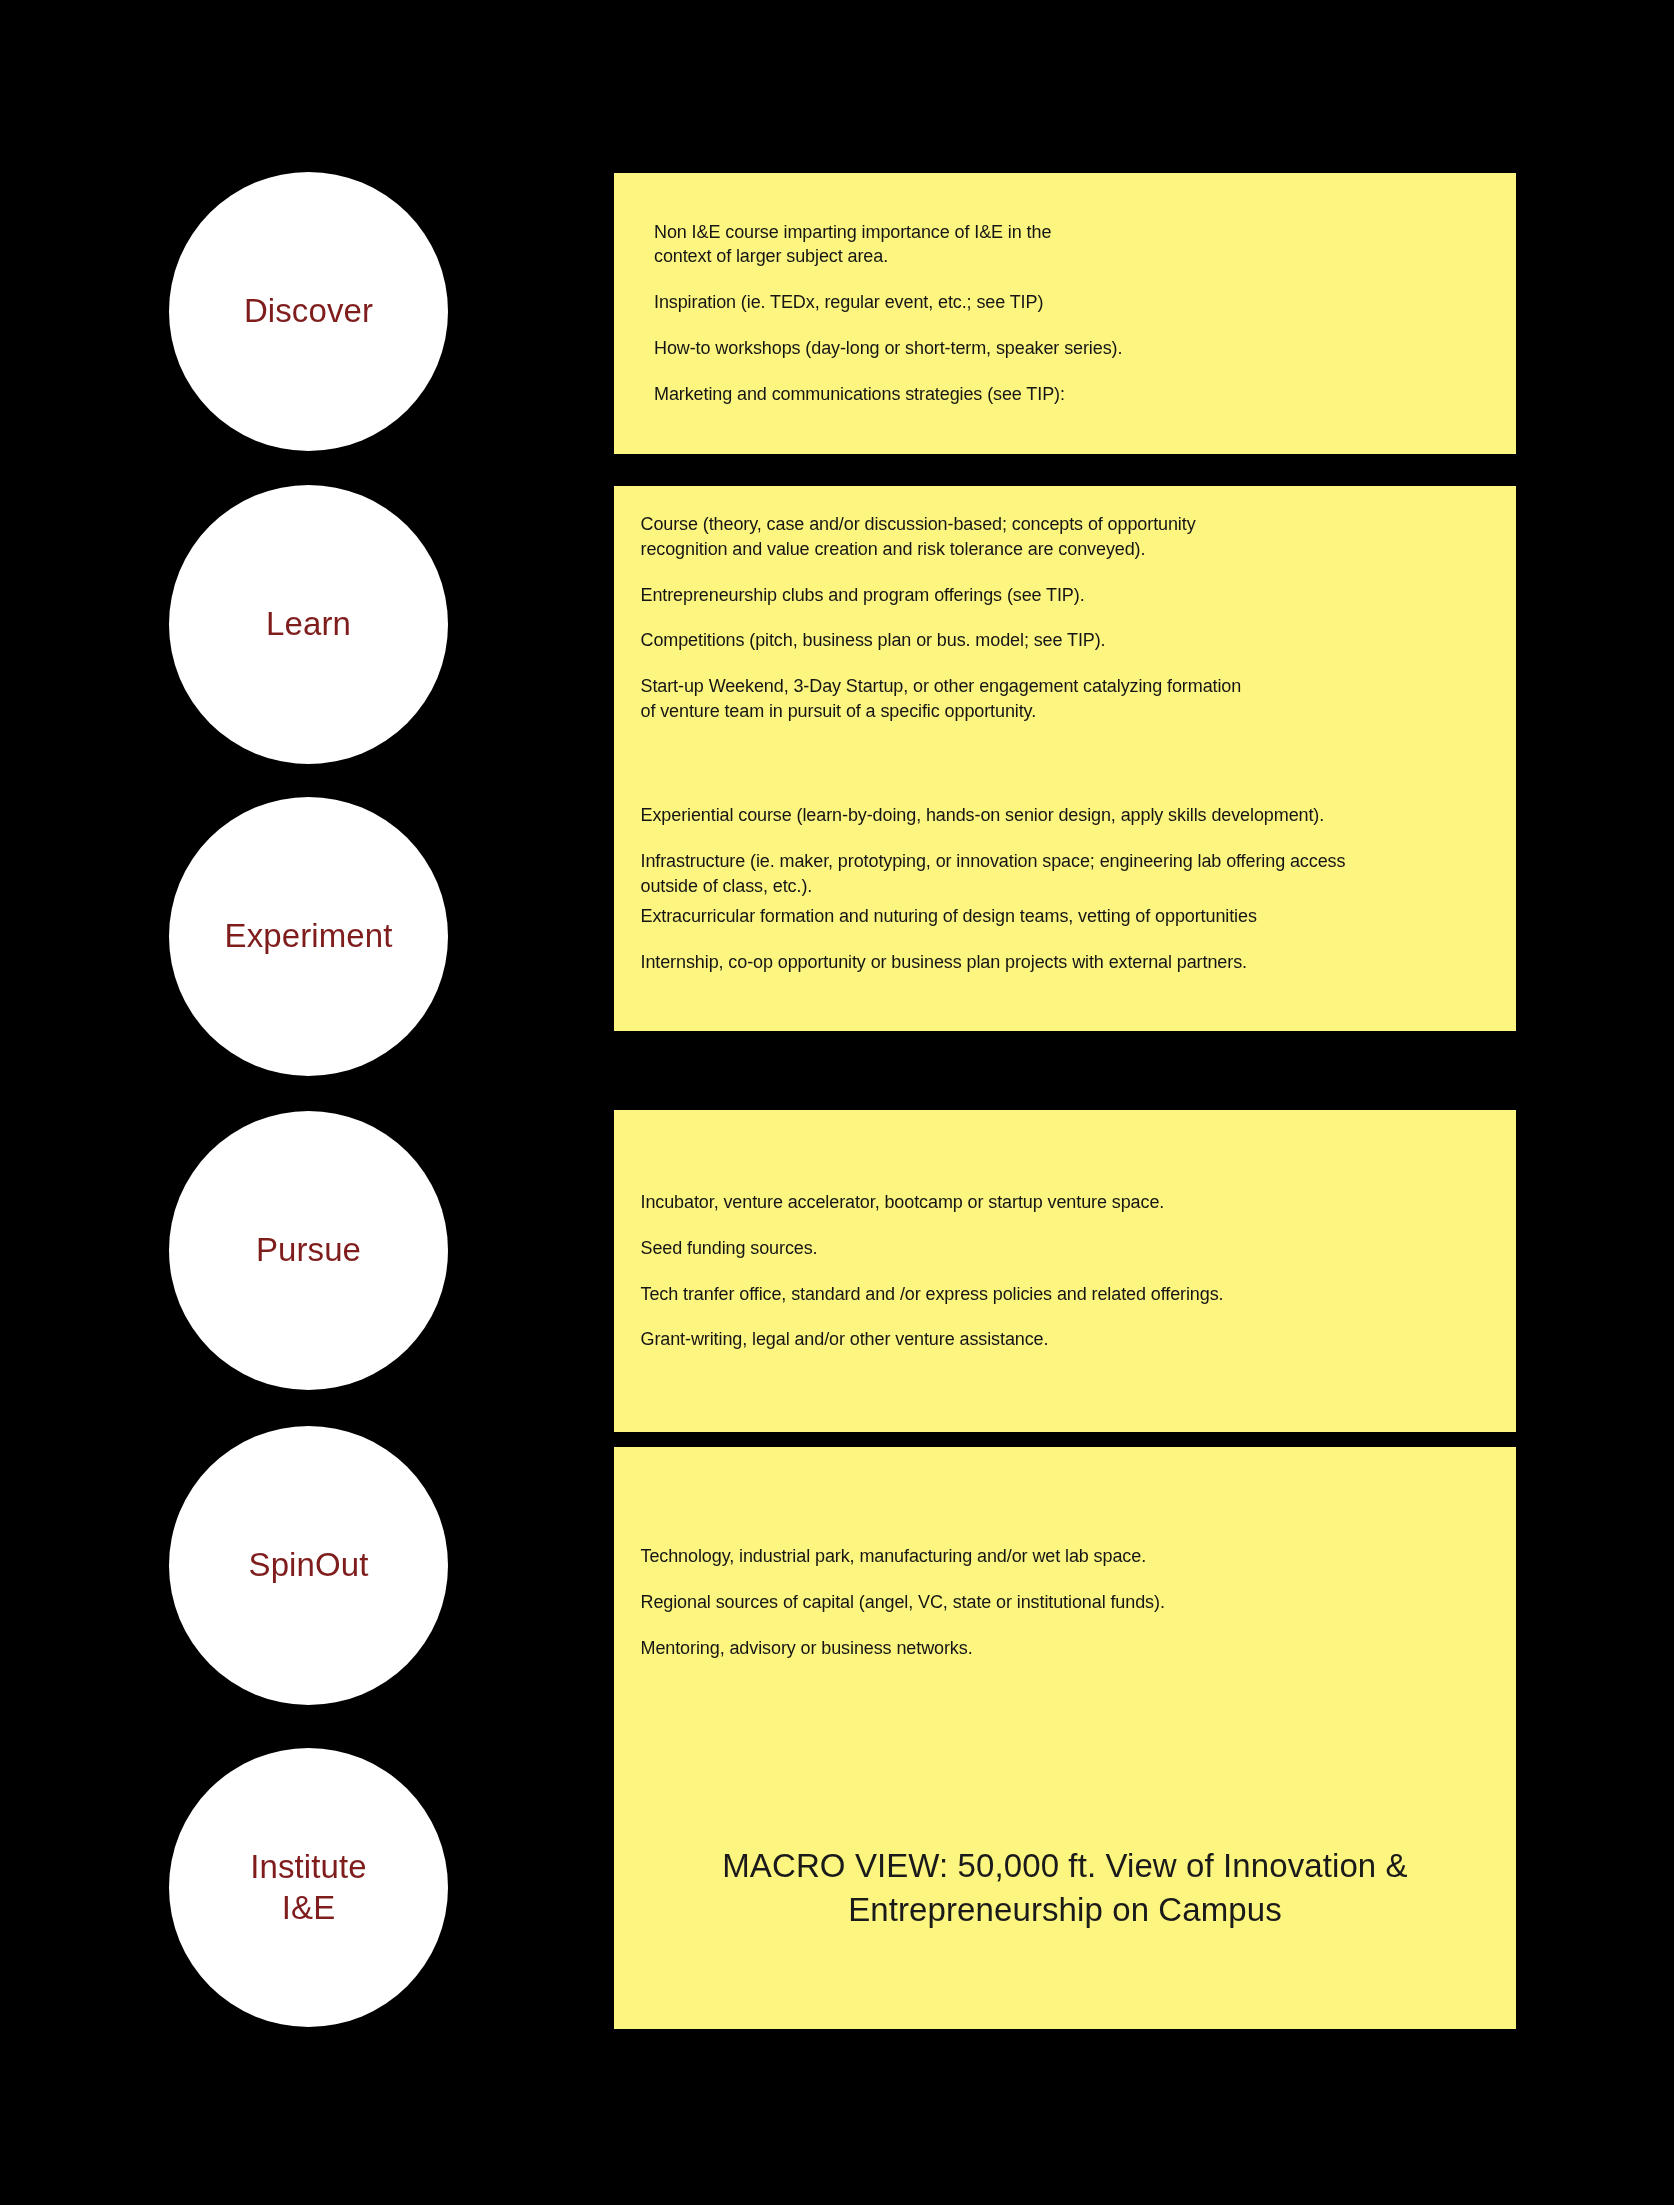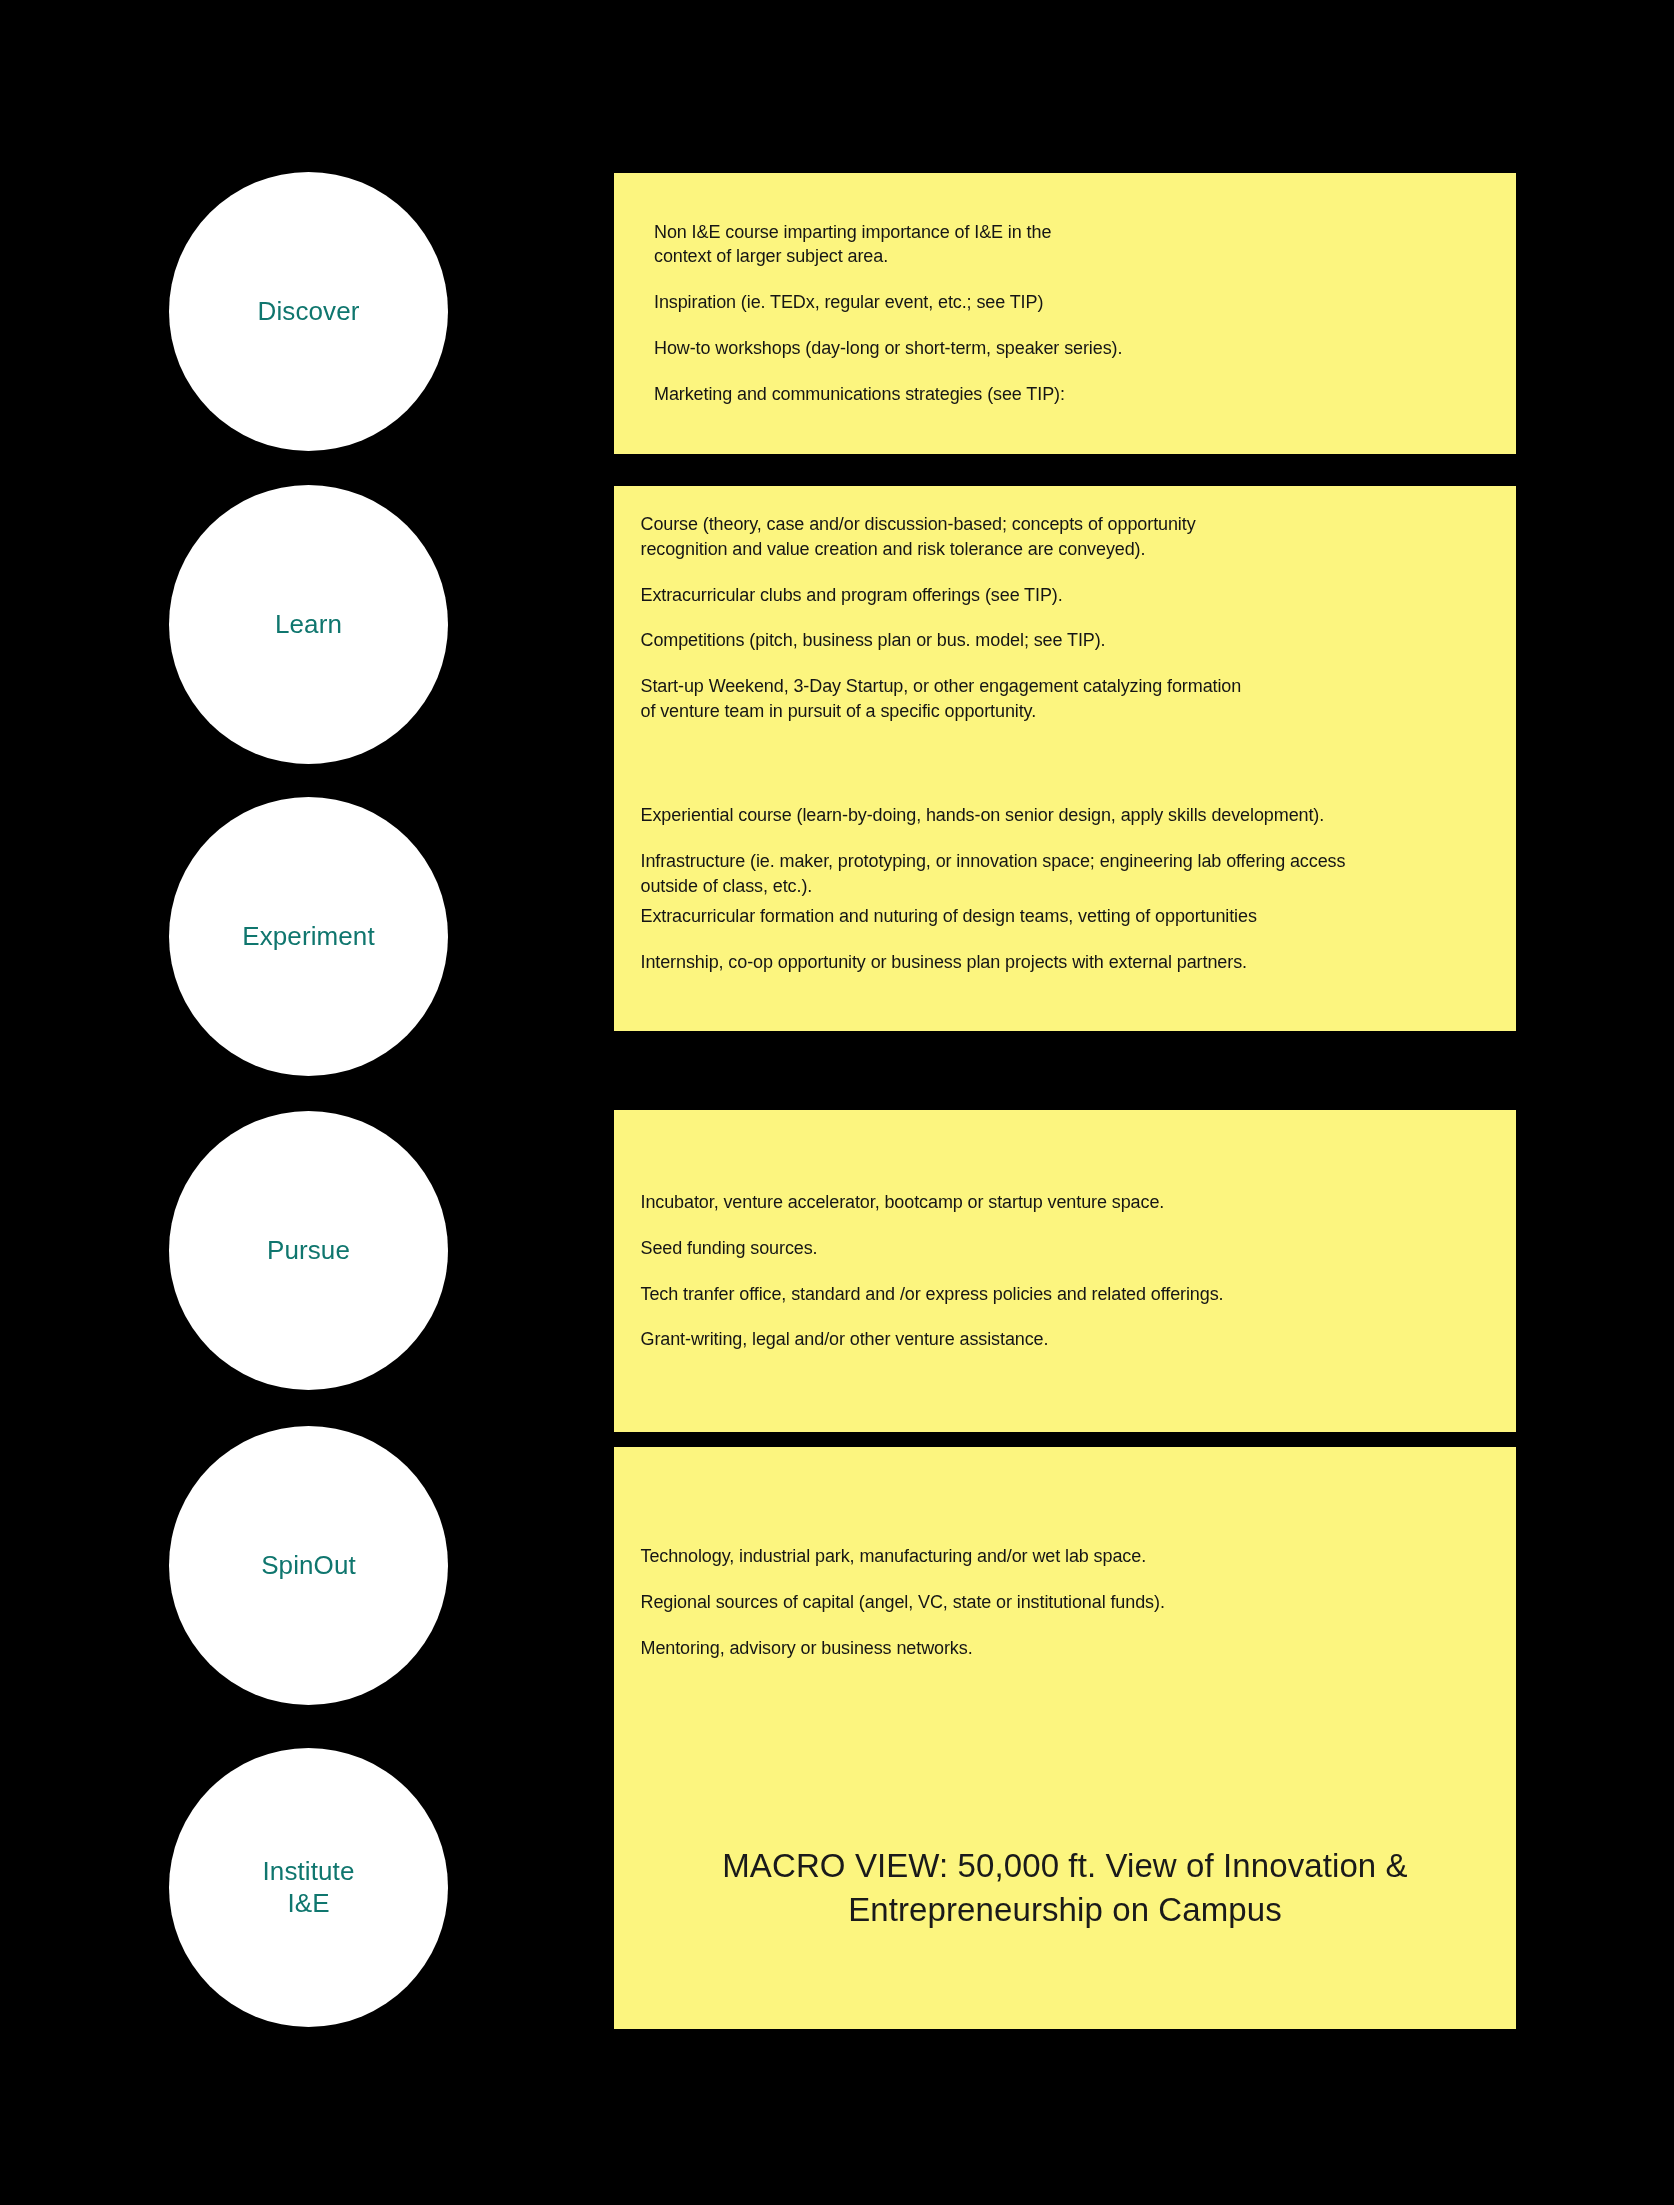--- a/index.html
+++ b/index.html
@@ -31,24 +31,24 @@
     height: 279px;
     border-radius: 50%;
     background: #ffffff;
     display: flex;
     align-items: center;
     justify-content: center;
     text-align: center;
     box-sizing: border-box;
   }
   .stage-circle .stage-label {
-    color: #0f766e;
+    color: #7f1d1d;
     font-family: "Liberation Sans", sans-serif;
     font-weight: 300;
-    font-size: 26px;
+    font-size: 33px;
     line-height: 1.22;
     letter-spacing: 0.1px;
     white-space: pre-line;
   }
 
   
   .panel {
     position: absolute;
     left: 614px;
     width: 902px;
@@ -138,21 +138,21 @@
       <div class="panel-line">Inspiration (ie. TEDx,  regular event, etc.; see TIP)</div>
       <div class="panel-line">How-to workshops (day-long or short-term, speaker series).</div>
       <div class="panel-line">Marketing and communications strategies (see TIP):</div>
     </div>
   </div>
 
   <div class="panel" style="top:486px; height:264px;">
     <div class="panel-inner">
       <div class="panel-line">Course (theory, case and/or discussion-based; concepts of opportunity
 recognition and value creation and risk tolerance are conveyed).</div>
-      <div class="panel-line">Extracurricular clubs and program offerings (see TIP).</div>
+      <div class="panel-line">Entrepreneurship clubs and program offerings (see TIP).</div>
       <div class="panel-line">Competitions (pitch, business plan or bus. model; see TIP).</div>
       <div class="panel-line">Start-up Weekend, 3-Day Startup, or other engagement catalyzing formation
 of venture team in pursuit of a specific opportunity.</div>
     </div>
   </div>
 
   <div class="panel tight" style="top:747px; height:284px;">
     <div class="panel-inner">
       <div class="panel-line">Experiential course (learn-by-doing, hands-on senior design, apply skills development).</div>
       <div class="panel-line no-gap">Infrastructure (ie. maker, prototyping, or innovation space; engineering lab offering access

